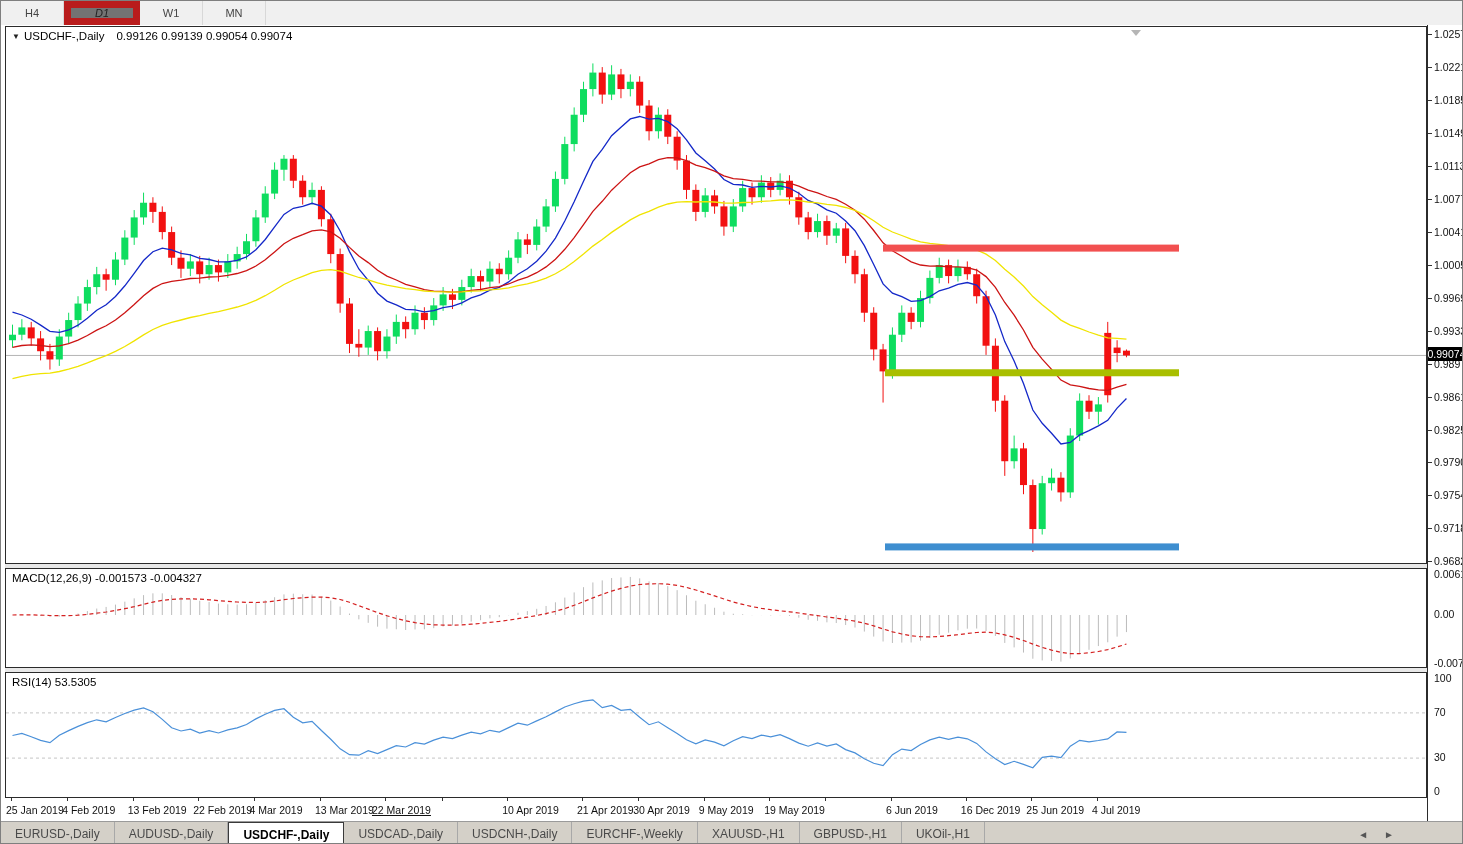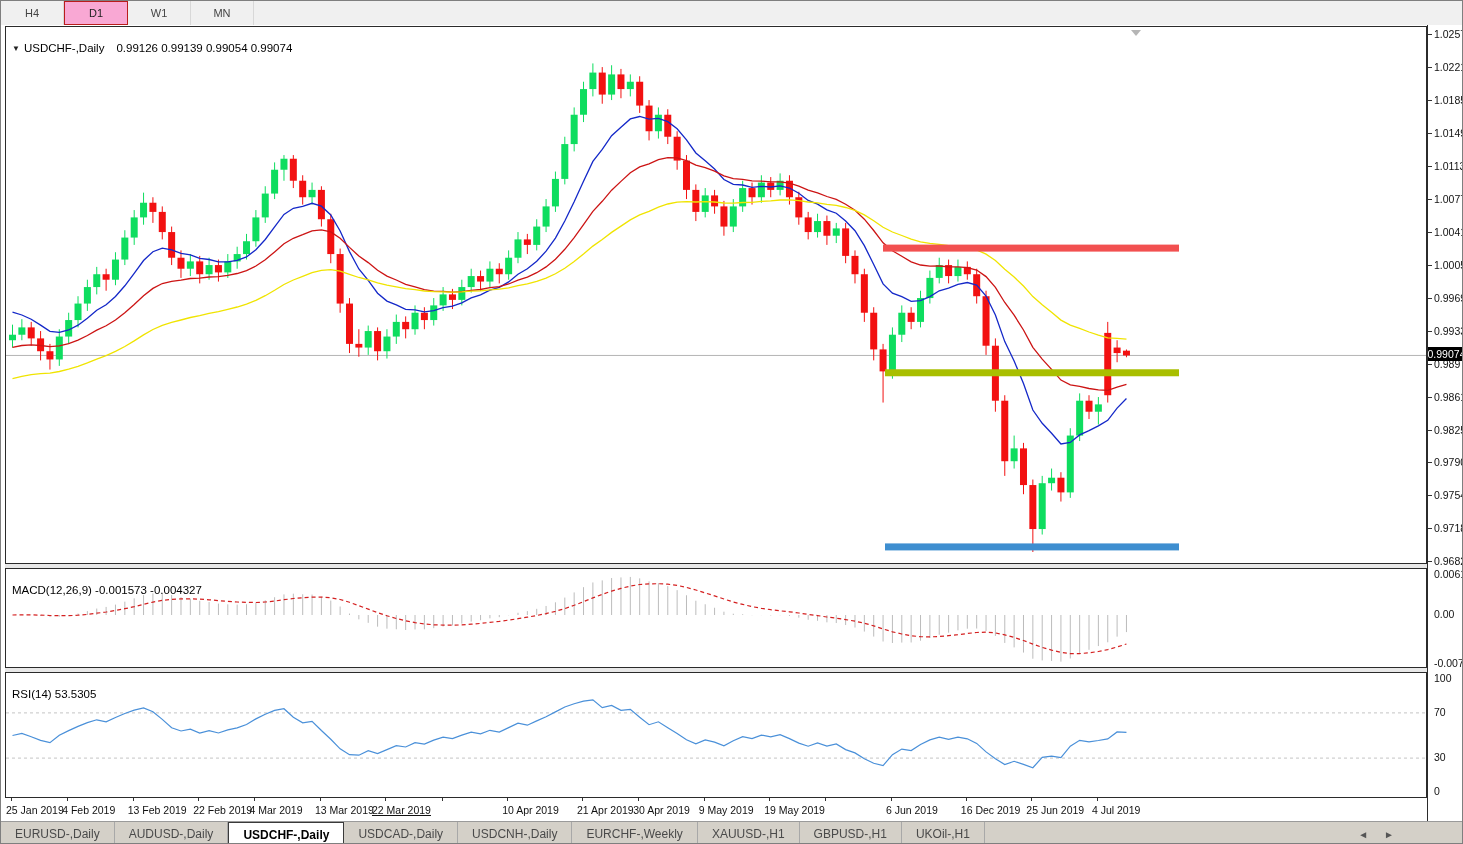--- a/index.html
+++ b/index.html
@@ -3,31 +3,31 @@
 <meta charset="utf-8">
 <style>
   html,body{margin:0;padding:0;background:#fff;}
   .window{position:relative;width:1463px;height:844px;background:#fff;border:1px solid #7f7f7f;box-sizing:border-box;
           font-family:"Liberation Sans",sans-serif;overflow:hidden;}
   
   .toolbar{position:absolute;left:0;top:0;width:100%;height:24px;background:#f0f0f0;border-bottom:1px solid #c8c8c8;
            display:flex;align-items:stretch;}
   .tfbtn{min-width:30px;padding:0 16px;display:flex;align-items:center;justify-content:center;font-size:11px;color:#444;
          border-right:1px solid #d8d8d8;cursor:default;}
-  .tfbtn.active{background:#f9a8d4;border:1px solid #b91c1c;color:#222;}
+  .tfbtn.active{background:#737373;border:7px solid #b91c1c;color:#222;font-style:italic;}
   
   .chart-area{position:absolute;left:0;top:24px;width:1463px;height:796px;background:#fff;}
   .panel{position:absolute;left:4px;width:1422px;background:#fff;border:1px solid #2b2b2b;box-sizing:border-box;}
   .panel-main{top:1px;height:538px;}
   .panel-macd{top:543px;height:100px;}
   .panel-rsi{top:647px;height:126px;}
   .splitter{position:absolute;left:4px;width:1422px;height:4px;background:#e8e8e8;cursor:row-resize;}
   .sp1{top:539px;} .sp2{top:643px;}
   svg{position:absolute;left:0;top:0;}
-  .panel-label{position:absolute;left:6px;top:15px;font-size:11.5px;color:#000;white-space:pre;z-index:5;}
+  .panel-label{position:absolute;left:6px;top:3px;font-size:11.5px;color:#000;white-space:pre;z-index:5;}
   .panel-label .arrow{font-size:8px;vertical-align:1px;margin-right:4px;color:#222;}
   
   .axis-col{position:absolute;left:1426px;top:0;width:37px;height:796px;background:#fff;border-left:1px solid #2b2b2b;}
   .ptick{position:absolute;left:6px;font-size:10.5px;color:#111;}
   .ptickmark{position:absolute;left:0;width:4px;height:1px;background:#333;}
   .price-badge{position:absolute;left:0;width:37px;height:14px;background:#000;color:#fff;font-size:10.5px;
                display:flex;align-items:center;justify-content:center;}
   
   .date-axis{position:absolute;left:4px;top:773px;width:1422px;height:23px;background:#fff;}
   .dlabel{position:absolute;top:6px;font-size:10.5px;color:#111;white-space:nowrap;}

